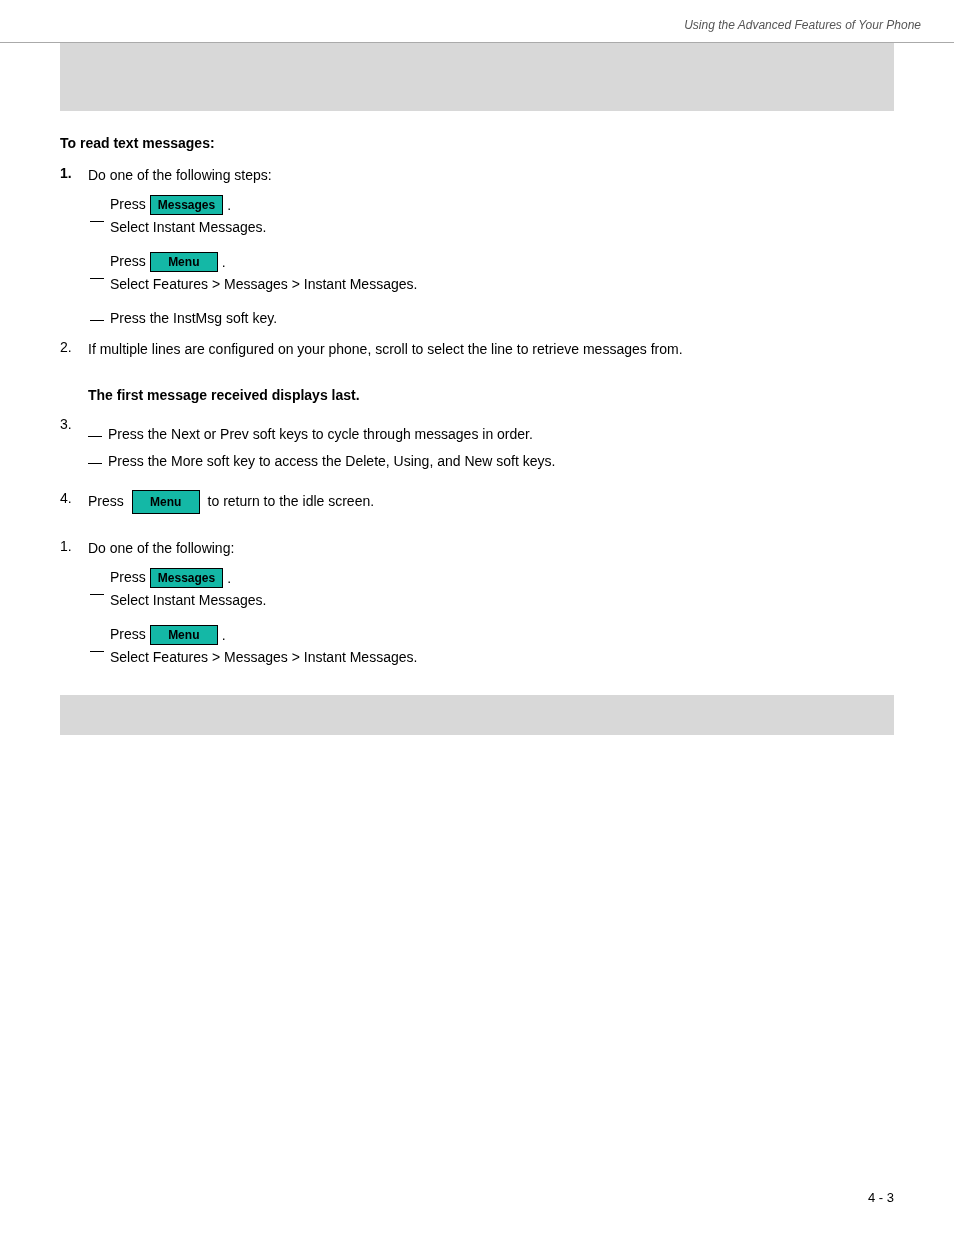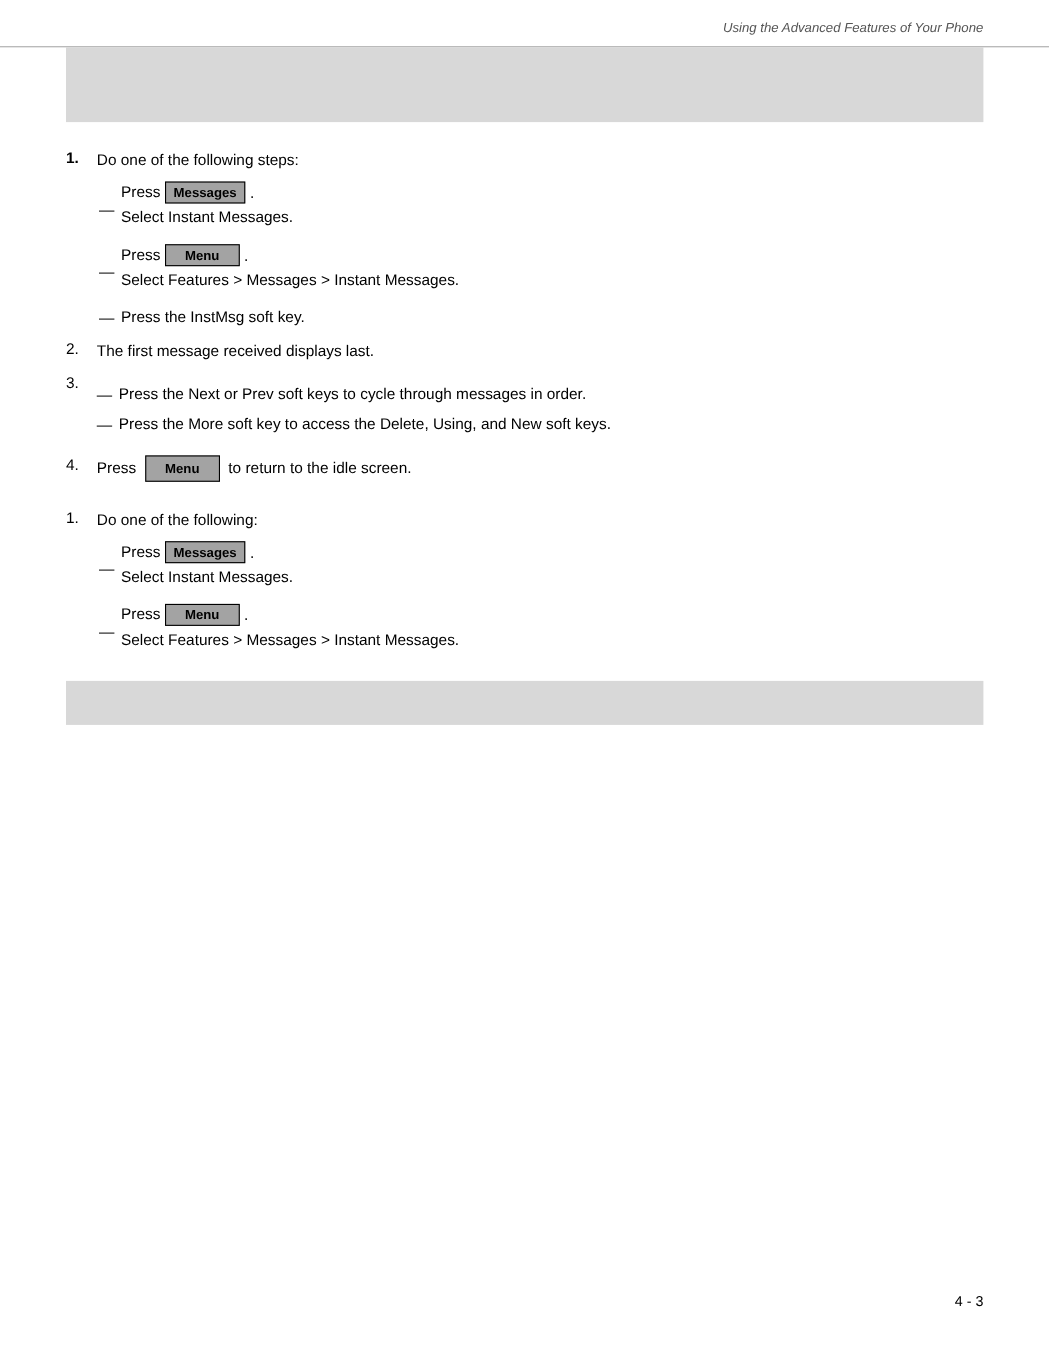--- a/index.html
+++ b/index.html
@@ -9,21 +9,21 @@
       font-size: 14px;
       color: #000000;
       width: 954px;
       min-height: 1235px;
       position: relative;
     }
 
     .page-header {
       display: flex;
       justify-content: flex-end;
-      padding: 18px 60px 10px 60px;
+      padding: 18px 33px 10px 60px;
       border-bottom: 1px solid #aaaaaa;
     }
 
     .header-text {
       font-size: 12px;
       color: #555555;
       font-style: italic;
     }
 
     .gray-bar-top {
@@ -79,21 +79,21 @@
     .sub-content {
       flex: 1;
     }
 
     .key-button {
       display: inline-block;
       border: 1.5px solid #000000;
       padding: 2px 7px;
       font-size: 12px;
       font-weight: bold;
-      background: #a3a3a3;
+      background: #14b8a6;
       margin: 0 4px;
       font-family: Arial, Helvetica, sans-serif;
       vertical-align: middle;
       min-width: 40px;
       text-align: center;
     }
 
     .key-button-wide {
       min-width: 68px;
     }
@@ -109,21 +109,21 @@
 
     .gray-bar-bottom {
       background: #d8d8d8;
       height: 40px;
       margin: 0 60px;
       margin-top: 20px;
     }
 
     .page-footer {
       position: absolute;
-      bottom: 45px;
+      bottom: 30px;
       right: 60px;
       font-size: 13px;
       color: #000;
     }
 
     .section-gap {
       margin-top: 24px;
     }
 
     .press-line {
@@ -143,20 +143,21 @@
 
 <div class="page-header">
   <span class="header-text">Using the Advanced Features of Your Phone</span>
 </div>
 
 <div class="gray-bar-top"></div>
 
 <div class="content">
 
   <div class="step-block section-gap">
+    <div class="section-heading">To read text messages:</div>
 
     <div class="step-row">
       <div class="step-num-cell">1.</div>
       <div class="step-content step-text">Do one of the following steps:</div>
     </div>
 
     <div class="sub-step">
       <span class="dash">—</span>
       <div class="sub-content">
         <div class="press-line">
@@ -187,21 +188,22 @@
     <div class="sub-step">
       <span class="dash">—</span>
       <div class="sub-content step-text">
         <span>Press the </span><span class="bold">InstMsg</span><span> soft key.</span>
       </div>
     </div>
 
     <div class="step-row" style="margin-top:10px;">
       <div class="step-num-cell bold">2.</div>
       <div class="step-content">
-        <div class="step-text" style="margin-top:0;">The first message received displays last.</div>
+        <div class="step-text">If multiple lines are configured on your phone, scroll to select the line to retrieve messages from.</div>
+        <div class="step-text" style="margin-top:25px;font-weight:bold;">The first message received displays last.</div>
       </div>
     </div>
 
     <div class="step-row" style="margin-top:10px;">
       <div class="step-num-cell bold">3.</div>
       <div class="step-content">
 
         <div class="sub-step" style="margin-left:0; margin-top:8px;">
           <span class="dash">—</span>
           <div class="sub-content step-text">

